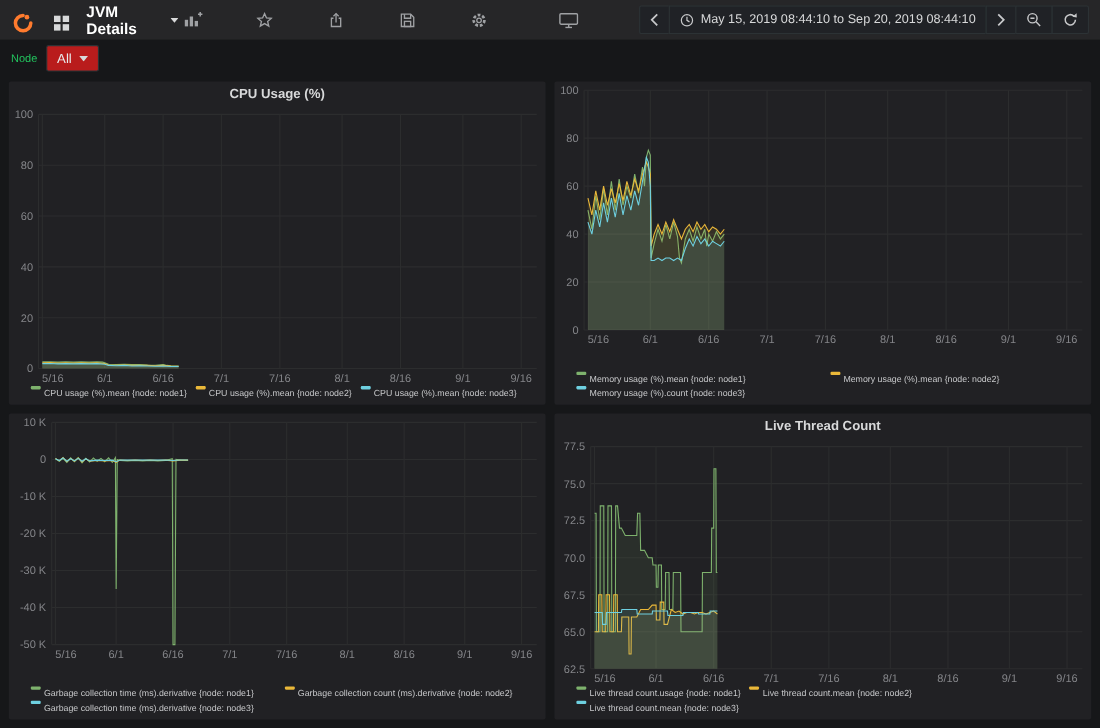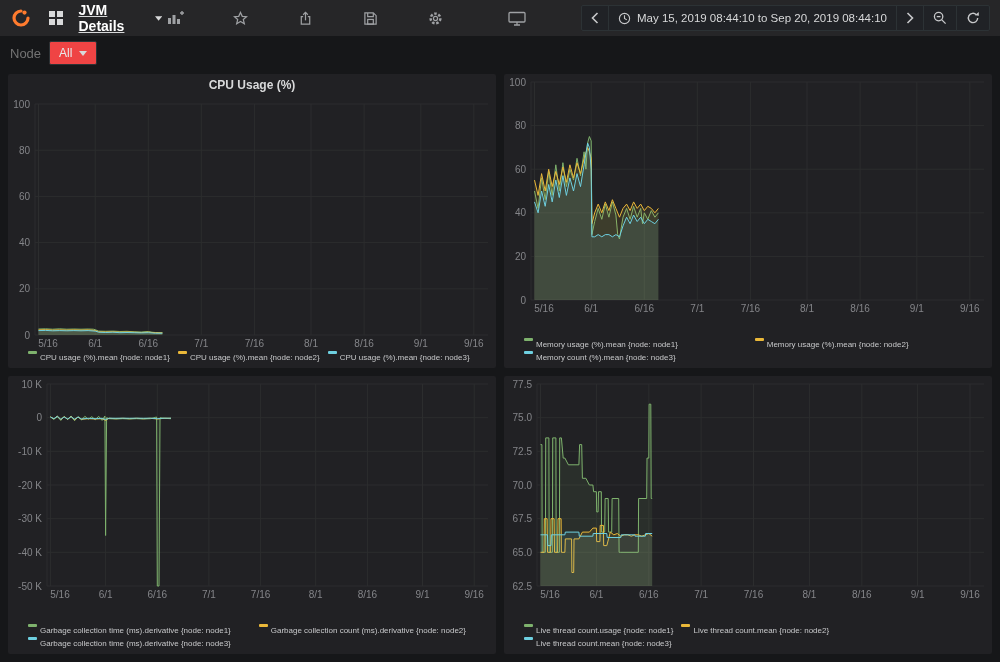--- a/index.html
+++ b/index.html
@@ -3,34 +3,34 @@
 <meta charset="utf-8">
 <style>
   * { box-sizing: border-box; }
   body {
     margin: 0; width: 1000px; height: 662px; overflow: hidden;
     background: #161719; color: #d8d9da;
     font-family: "Liberation Sans", sans-serif;
   }
   
   .navbar { height: 36px; background: #262628; display: flex; align-items: center; padding: 0 10px 0 8px; }
-  .nav-left { display: flex; align-items: center; gap: 10px; text-decoration: underline; }
+  .nav-left { display: flex; align-items: flex-end; gap: 10px; }
   .nav-title { font-size: 14px; font-weight: 700; color: #ffffff; display: flex; align-items: center; gap: 6px; cursor: pointer; }
   .nav-right { margin-left: auto; display: flex; align-items: center; gap: 37px; }
   .icon-btn { width: 28px; height: 26px; display: flex; align-items: center; justify-content: center; cursor: pointer; border-radius: 2px; }
   .tv-btn { margin-left: 16px; }
   .time-group { display: flex; align-items: center; margin-left: 14px; }
   .time-btn { height: 26px; background: #202226; border: 1px solid #2c3235; display: flex; align-items: center;
               padding: 0 9px; color: #d8d9da; font-size: 11.5px; gap: 6px; cursor: pointer; margin-left: -1px; white-space: nowrap; }
   .time-btn:first-child { border-radius: 2px 0 0 2px; }
   .time-btn:last-child { border-radius: 0 2px 2px 0; }
   
   .submenu { height: 34px; display: flex; align-items: center; padding: 0 10px; gap: 8px; }
-  .var-label { color: #737373; font-size: 13px; text-align: right; }
-  .var-value { background: #ef4444; border: 1px solid #2c3235; border-radius: 2px; height: 24px;
+  .var-label { color: #22c55e; font-size: 10px; text-align: right; }
+  .var-value { background: #b91c1c; border: 1px solid #2c3235; border-radius: 2px; height: 24px;
                display: flex; align-items: center; gap: 7px; padding: 0 9px; font-size: 12px; color: #e8e9ea; cursor: pointer; }
   
   .dashboard { padding: 4px 8px 4px; display: grid; grid-template-columns: 1fr 1fr;
                grid-template-rows: 294px 278px; gap: 8px; }
   .panel { background: #212124; display: flex; flex-direction: column; border-radius: 2px; overflow: hidden; }
   .panel-header { flex: 0 0 22px; display: flex; align-items: center; justify-content: center;
                   font-size: 12px; font-weight: 700; color: #d8d9da; cursor: pointer; }
   .plot { flex: 1 1 auto; position: relative; }
   .plot svg { position: absolute; left: 0; top: 0; }
   .legend { padding: 0 4px 4px 20px; display: flex; flex-wrap: wrap; align-items: center;
@@ -258,21 +258,21 @@
         <span class="legend-item" style="width:48.0%">
           <i style="background:#7EB26D"></i>
           <span>Memory usage (%).mean {node: node1}</span>
         </span>
         <span class="legend-item" style="width:48.0%">
           <i style="background:#EAB839"></i>
           <span>Memory usage (%).mean {node: node2}</span>
         </span>
         <span class="legend-item" style="width:48.0%">
           <i style="background:#6ED0E0"></i>
-          <span>Memory count (%).mean {node: node3}</span>
+          <span>Memory usage (%).count {node: node3}</span>
         </span>
       </div>
   </div>
   <div class="panel">
     <div class="plot">
         <svg width="488" height="226">
           <line class="grid" x1="39" y1="8.0" x2="480" y2="8.0"></line>
           <text class="ylab" x="34" y="11.5">10 K</text>
           <line class="grid" x1="39" y1="41.7" x2="480" y2="41.7"></line>
           <text class="ylab" x="34" y="45.2">0</text>
@@ -322,20 +322,21 @@
           <i style="background:#EAB839"></i>
           <span>Garbage collection count (ms).derivative {node: node2}</span>
         </span>
         <span class="legend-item" style="width:48.0%">
           <i style="background:#6ED0E0"></i>
           <span>Garbage collection time (ms).derivative {node: node3}</span>
         </span>
       </div>
   </div>
   <div class="panel">
+    <div class="panel-header">Live Thread Count</div>
     <div class="plot">
         <svg width="488" height="226">
           <line class="grid" x1="33" y1="210.0" x2="480" y2="210.0"></line>
           <text class="ylab" x="28" y="213.5">62.5</text>
           <line class="grid" x1="33" y1="176.3" x2="480" y2="176.3"></line>
           <text class="ylab" x="28" y="179.8">65.0</text>
           <line class="grid" x1="33" y1="142.7" x2="480" y2="142.7"></line>
           <text class="ylab" x="28" y="146.2">67.5</text>
           <line class="grid" x1="33" y1="109.0" x2="480" y2="109.0"></line>
           <text class="ylab" x="28" y="112.5">70.0</text>

